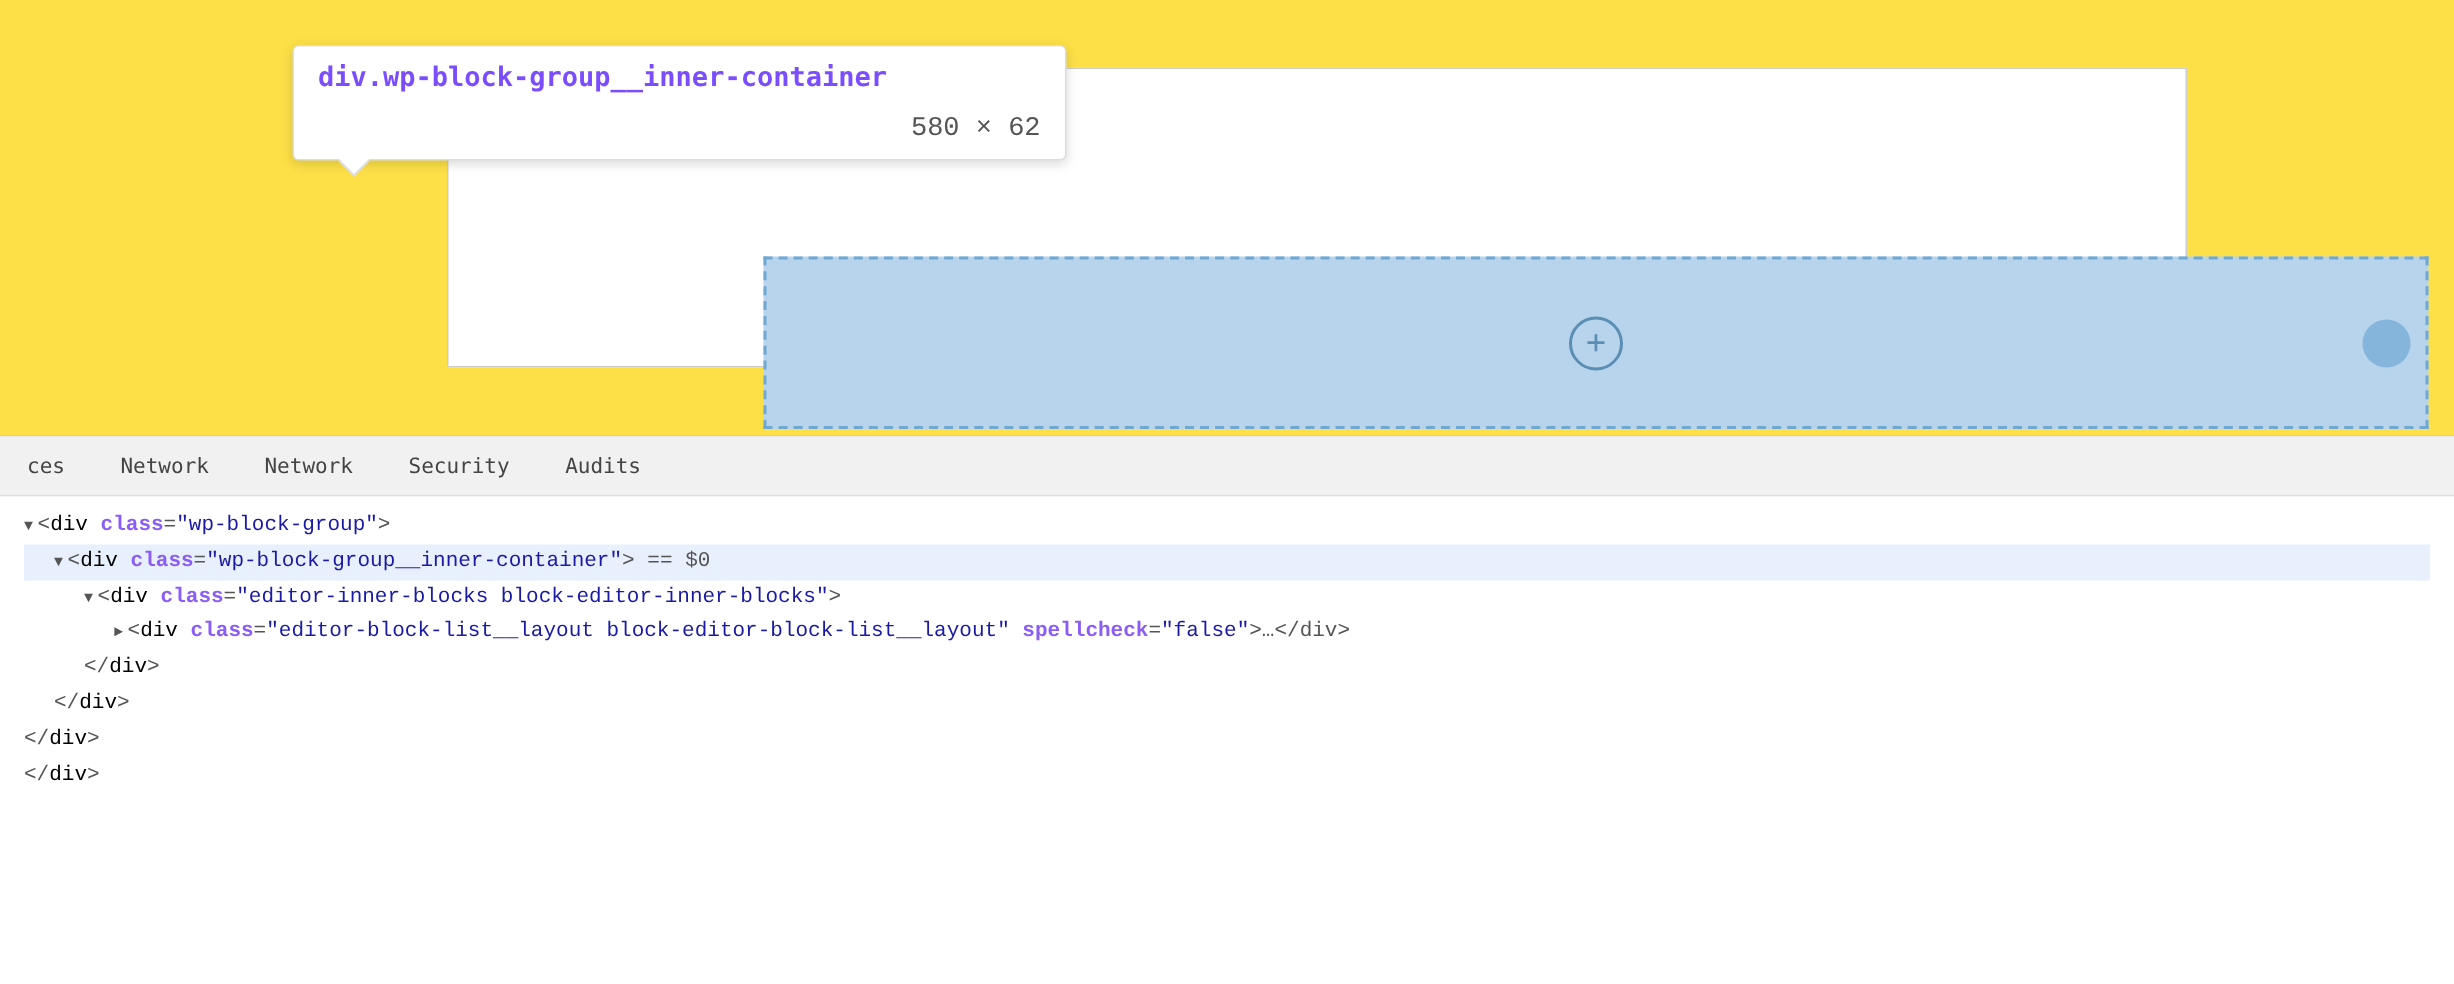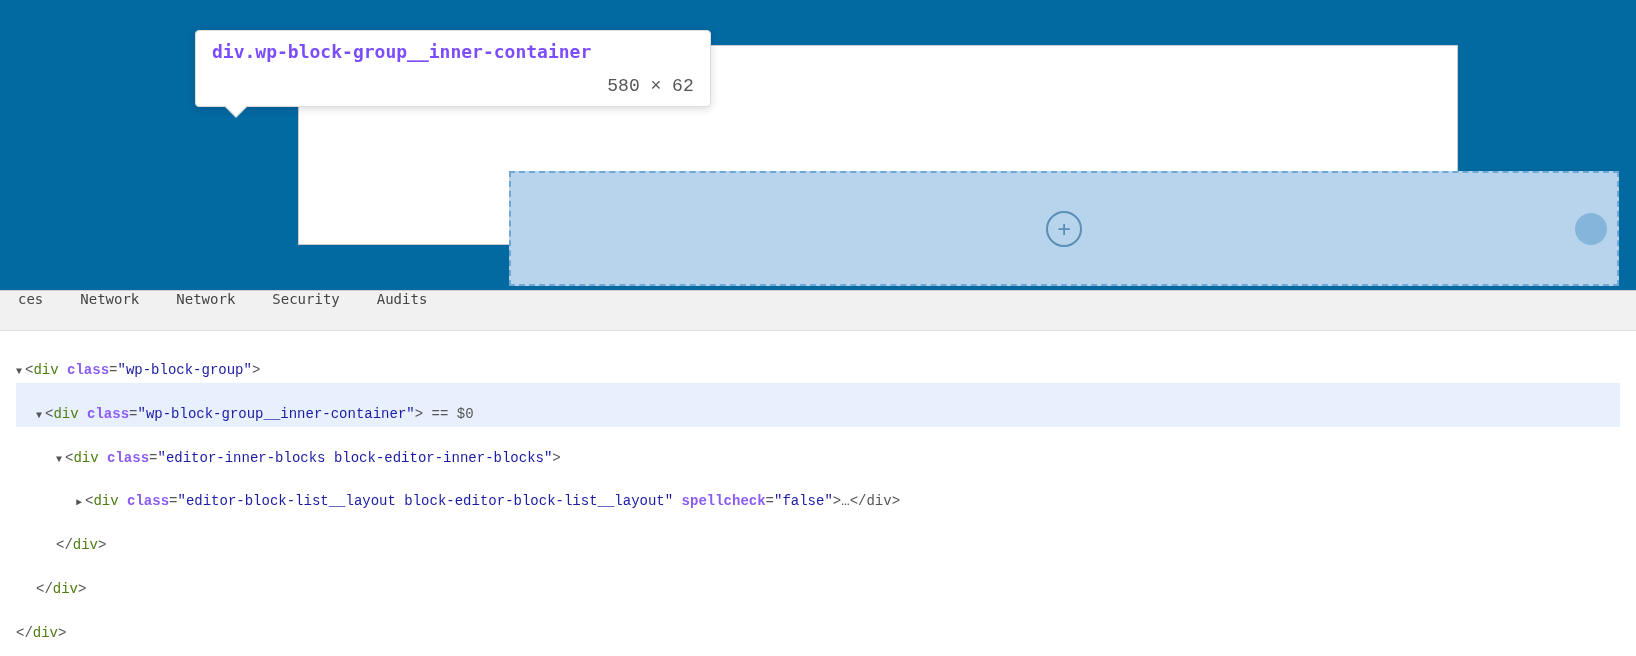--- a/index.html
+++ b/index.html
@@ -7,21 +7,21 @@
       font-family: -apple-system, BlinkMacSystemFont, 'Segoe UI', monospace, sans-serif;
       background: #f0ede6;
       width: 1636px;
       height: 656px;
       overflow: hidden;
       position: relative;
     }
 
     
     .editor-area {
-      background: #0369a1;
+      background: #fde047;
       width: 100%;
       height: 290px;
       position: relative;
       display: flex;
       align-items: center;
       justify-content: center;
     }
 
     .editor-frame {
       background: white;
@@ -120,20 +120,21 @@
       border-bottom: 1px solid #ddd;
       background: #f1f1f1;
       padding-left: 0;
       overflow: hidden;
     }
 
     .tab-item {
       padding: 0 18px;
       height: 100%;
       display: flex;
+      align-items: center;
       font-size: 14px;
       color: #444;
       cursor: pointer;
       border-right: 1px solid transparent;
       white-space: nowrap;
       user-select: none;
     }
 
     
     .code-area {
@@ -161,21 +162,21 @@
     }
 
     .triangle {
       display: inline-block;
       font-size: 10px;
       margin-right: 3px;
       color: #555;
     }
 
     .tag-bracket { color: #555; }
-    .tag-name { color: #4d7c0f; margin-top: 20px; }
+    .tag-name { color: #000000; }
     .attr-name { color: #8b5cf6; font-weight: bold; }
     .attr-value { color: #1a1aa6; }
     .comment { color: #555; }
     .equals { color: #555; }
   </style>
 </head>
 <body>
 
 <div class="editor-area">
 

